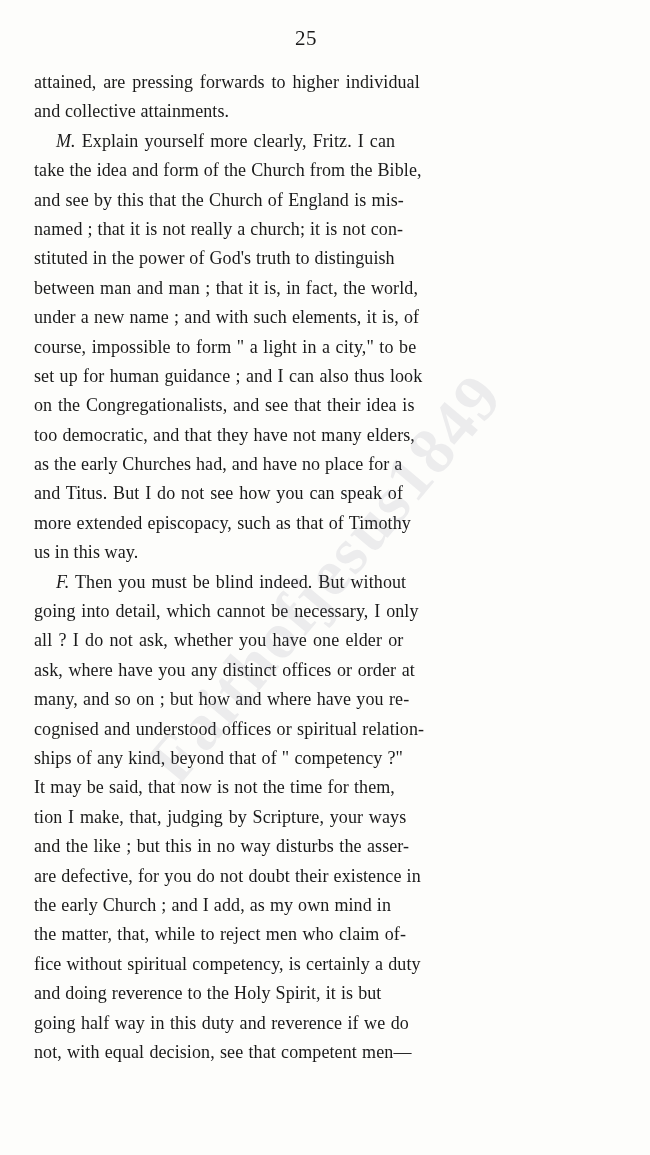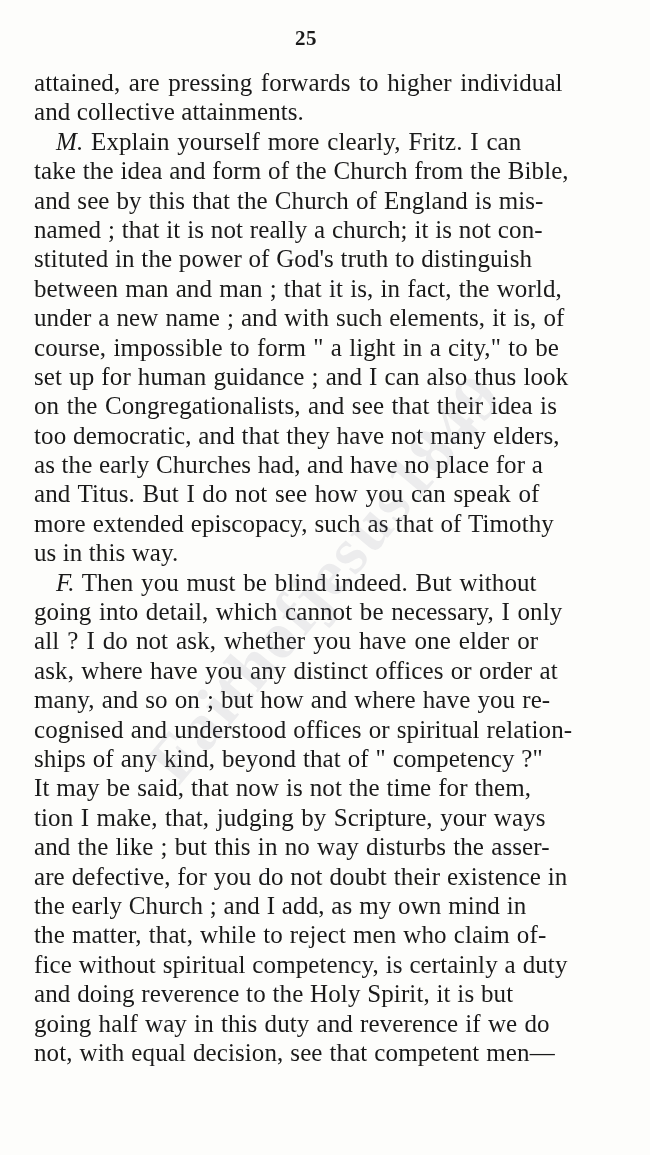--- a/index.html
+++ b/index.html
@@ -36,33 +36,33 @@
     z-index: 5;
     font-weight: 600;
   }
   .page-number {
     position: absolute;
     top: 26px;
     left: 0;
     width: 612px;
     text-align: center;
     font-size: 21px;
-    font-weight: 700;
+    font-weight: 400;
     letter-spacing: 0.5px;
     font-family: "Liberation Serif", serif;
   }
   .body-text {
     position: absolute;
     top: 68px;
     left: 34px;
     width: 582px;
     z-index: 3;
   }
   .line {
-    font-size: 25px;
+    font-size: 18px;
     line-height: 29.4px;
     height: 29.4px;
     white-space: nowrap;
     letter-spacing: 0.1px;
   }
   .line.indent {
     padding-left: 22px;
   }
   
   .em {

